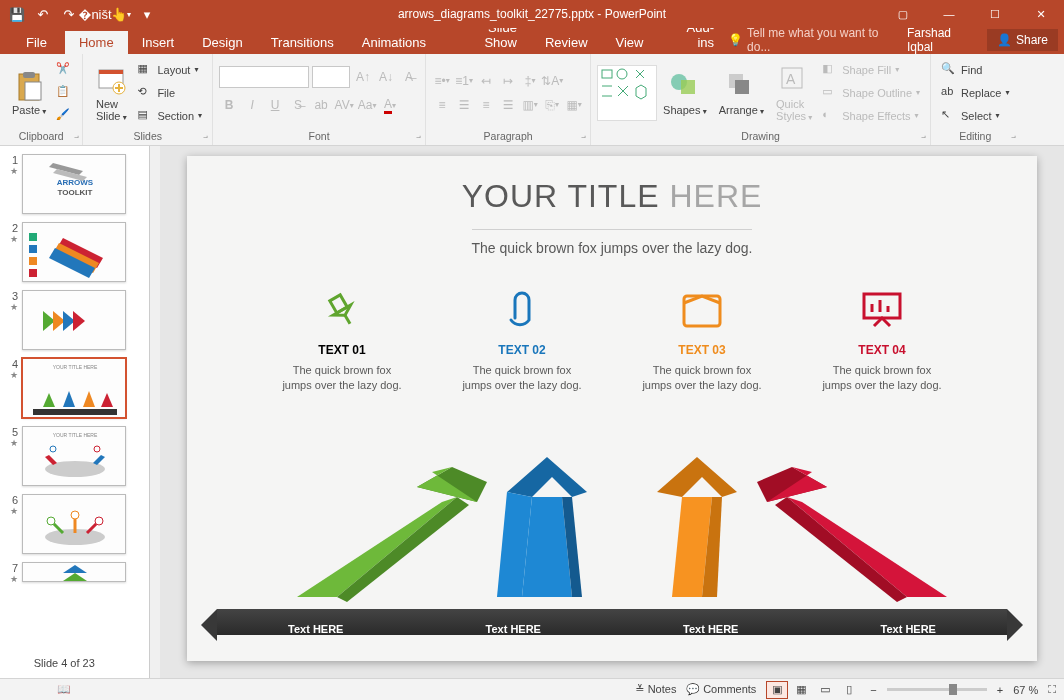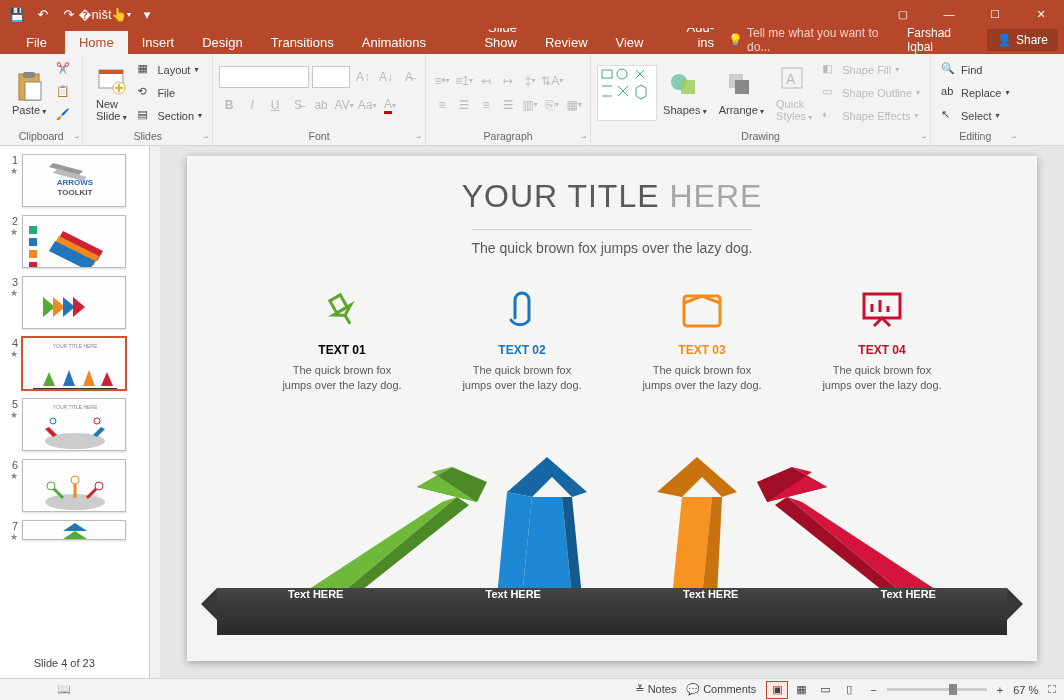--- a/index.html
+++ b/index.html
@@ -41,40 +41,40 @@
 .prow { display: flex; gap: 2px; }
 .disabled { color: #bbb; }
 
 
 .main { display: flex; height: 532px; background: #e6e6e6; }
 .thumbs { width: 150px; background: #fff; border-right: 1px solid #ccc; overflow-y: auto; padding-top: 4px; }
 .thumb-row { display: flex; padding: 4px 6px; gap: 4px; }
 .thumb-num { width: 12px; font-size: 11px; color: #555; text-align: right; }
 .thumb-star { width: 8px; font-size: 9px; color: #888; }
 .thumb-num-col { display:flex; flex-direction:column; align-items:flex-end; }
-.thumb { width: 104px; height: 53px; background: #fdfdfd; border: 1px solid #bbb; box-shadow: 0 1px 2px rgba(0,0,0,.15); position: relative; overflow:hidden; }
+.thumb { width: 104px; height: 60px; background: #fdfdfd; border: 1px solid #bbb; box-shadow: 0 1px 2px rgba(0,0,0,.15); position: relative; overflow:hidden; }
 .thumb.active { outline: 2px solid #d35230; outline-offset: -1px; }
 .scroll-track { width: 10px; background: #f0f0f0; }
 
 .canvas-wrap { flex: 1; display: flex; justify-content: center; align-items: flex-start; padding: 10px 20px; overflow: auto; position: relative; }
 .slide { width: 850px; height: 505px; background: #f5f5f4; box-shadow: 0 2px 8px rgba(0,0,0,.3); position: relative; }
 .slide h1 { text-align: center; padding-top: 22px; font-size: 32px; font-weight: 400; color: #595959; letter-spacing: 1px; }
 .slide h1 .lt { color: #a6a6a6; }
 .slide .sub { text-align: center; margin-top: 14px; font-size: 14px; color: #595959; border-top: 1px solid #d0d0d0; display: inline-block; padding-top: 10px; }
 .sub-wrap { text-align: center; }
 .cols { display: flex; justify-content: center; gap: 60px; margin-top: 30px; }
 .col { width: 120px; text-align: center; }
 .col-icon { height: 46px; display: flex; align-items: center; justify-content: center; margin-bottom: 10px; }
 .col-title { font-size: 12px; font-weight: 700; margin-bottom: 6px; }
 .col-body { font-size: 11px; color: #595959; line-height: 1.4; }
 .c-green { color: #000000; } .c-blue { color: #1976bb; } .c-orange { color: #ef8c1d; } .c-red { color: #c8102e; }
 
 .arrows-area { position: absolute; bottom: 26px; left: 0; right: 0; height: 180px; }
 .arrow3d { position: absolute; bottom: 28px; }
-.bar { position: absolute; bottom: 0; left: 30px; right: 30px; height: 47px; background: linear-gradient(#444,#2a2a2a); display: flex; align-items: flex-start; color: #fff; font-size: 11px; font-weight: 700; }
+.bar { position: absolute; bottom: 0; left: 30px; right: 30px; height: 26px; background: linear-gradient(#444,#2a2a2a); display: flex; align-items: flex-end; color: #fff; font-size: 11px; font-weight: 700; }
 .bar::before { content:""; position:absolute; left:-16px; top:0; border-top:16px solid transparent; border-bottom:16px solid transparent; border-right:16px solid #383838; }
 .bar::after { content:""; position:absolute; right:-16px; top:0; border-top:16px solid transparent; border-bottom:16px solid transparent; border-left:16px solid #383838; }
 .bar span { flex:1; text-align: center; }
 
 
 .status { height: 22px; background: #f3f3f3; border-top: 1px solid #d4d4d4; display: flex; align-items: center; font-size: 11px; color: #444; padding: 0 8px; }
 .status-left { display: flex; gap: 14px; align-items: center; flex-direction: column; }
 .status-right { margin-left: auto; display: flex; align-items: center; gap: 10px; }
 .view-btns { display: flex; gap: 2px; }
 .vbtn { width: 22px; height: 18px; border: 1px solid transparent; display:flex; align-items:center; justify-content:center; }
@@ -89,20 +89,23 @@
 <body>
 
 <div class="titlebar">
   <div class="qat">
     <div class="qat-btn">💾</div>
     <div class="qat-btn">↶</div>
     <div class="qat-btn">↷</div>
     <div class="qat-btn">�ništ</div>
     <div class="qat-btn drop">👆</div>
     <div class="qat-btn">▾</div>
+  </div>
+  <div class="titlebar-center">
+    <span>arrows_diagrams_toolkit_22775.pptx</span> - <span>PowerPoint</span>
   </div>
   <div class="titlebar-right">
     <div class="win-btn">▢</div>
     <div class="win-btn">—</div>
     <div class="win-btn">☐</div>
     <div class="win-btn">✕</div>
   </div>
 </div>
 
 <div class="ribbon-tabs">

